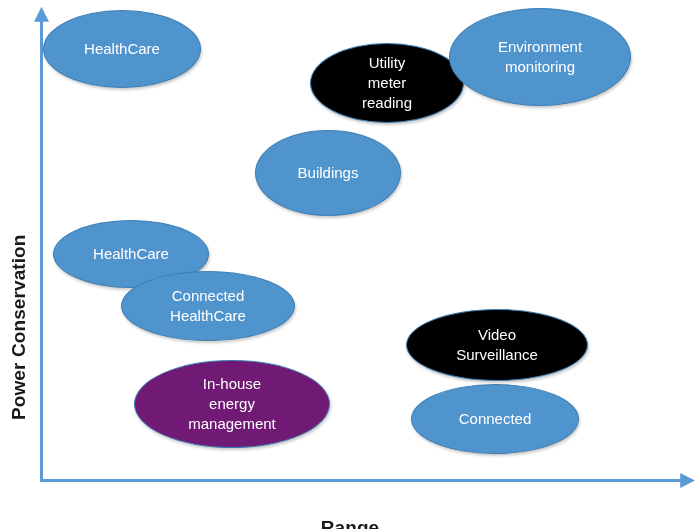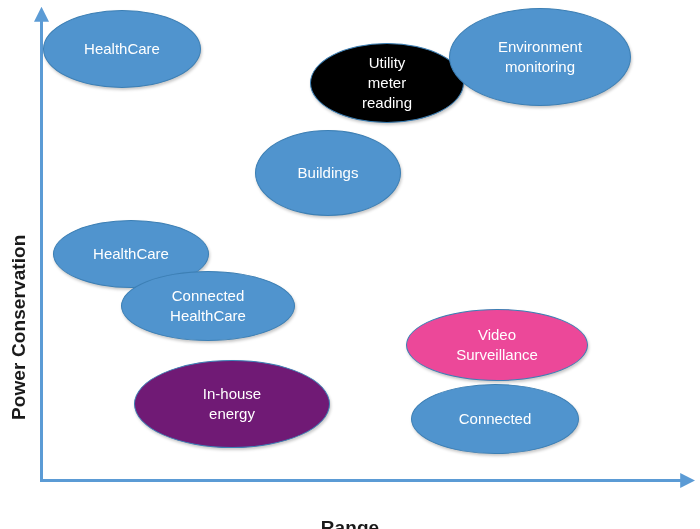--- a/index.html
+++ b/index.html
@@ -132,23 +132,24 @@
       <div class="bubble" style="left: 121px; top: 271px; width: 174px; height: 70px; background: rgb(80, 148, 206); color: rgb(255, 255, 255); z-index: 6;">
         <span>
           <span style="display:block;font-style:normal">Connected</span>
           <span style="display:block;font-style:normal">HealthCare</span>
         </span>
       </div>
       <div class="bubble" style="left: 134px; top: 360px; width: 196px; height: 88px; background: #701a75; color: rgb(255, 255, 255); z-index: 7;">
         <span>
           <span style="display:block;font-style:normal">In-house</span>
           <span style="display:block;font-style:normal">energy</span>
+          <span style="display:block;font-style:normal">management</span>
         </span>
       </div>
-      <div class="bubble" style="left: 406px; top: 309px; width: 182px; height: 72px; background: #ec4899; color: rgb(255, 255, 255); z-index: 8;">
+      <div class="bubble" style="left: 406px; top: 309px; width: 182px; height: 72px; background: #000000; color: rgb(255, 255, 255); z-index: 8;">
         <span>
           <span style="display:block;font-style:normal">Video</span>
           <span style="display:block;font-style:normal">Surveillance</span>
         </span>
       </div>
       <div class="bubble" style="left: 411px; top: 384px; width: 168px; height: 70px; background: rgb(80, 148, 206); color: rgb(255, 255, 255); z-index: 9;">
         <span>
           <span style="display:block;font-style:normal">Connected</span>
         </span>
       </div>

